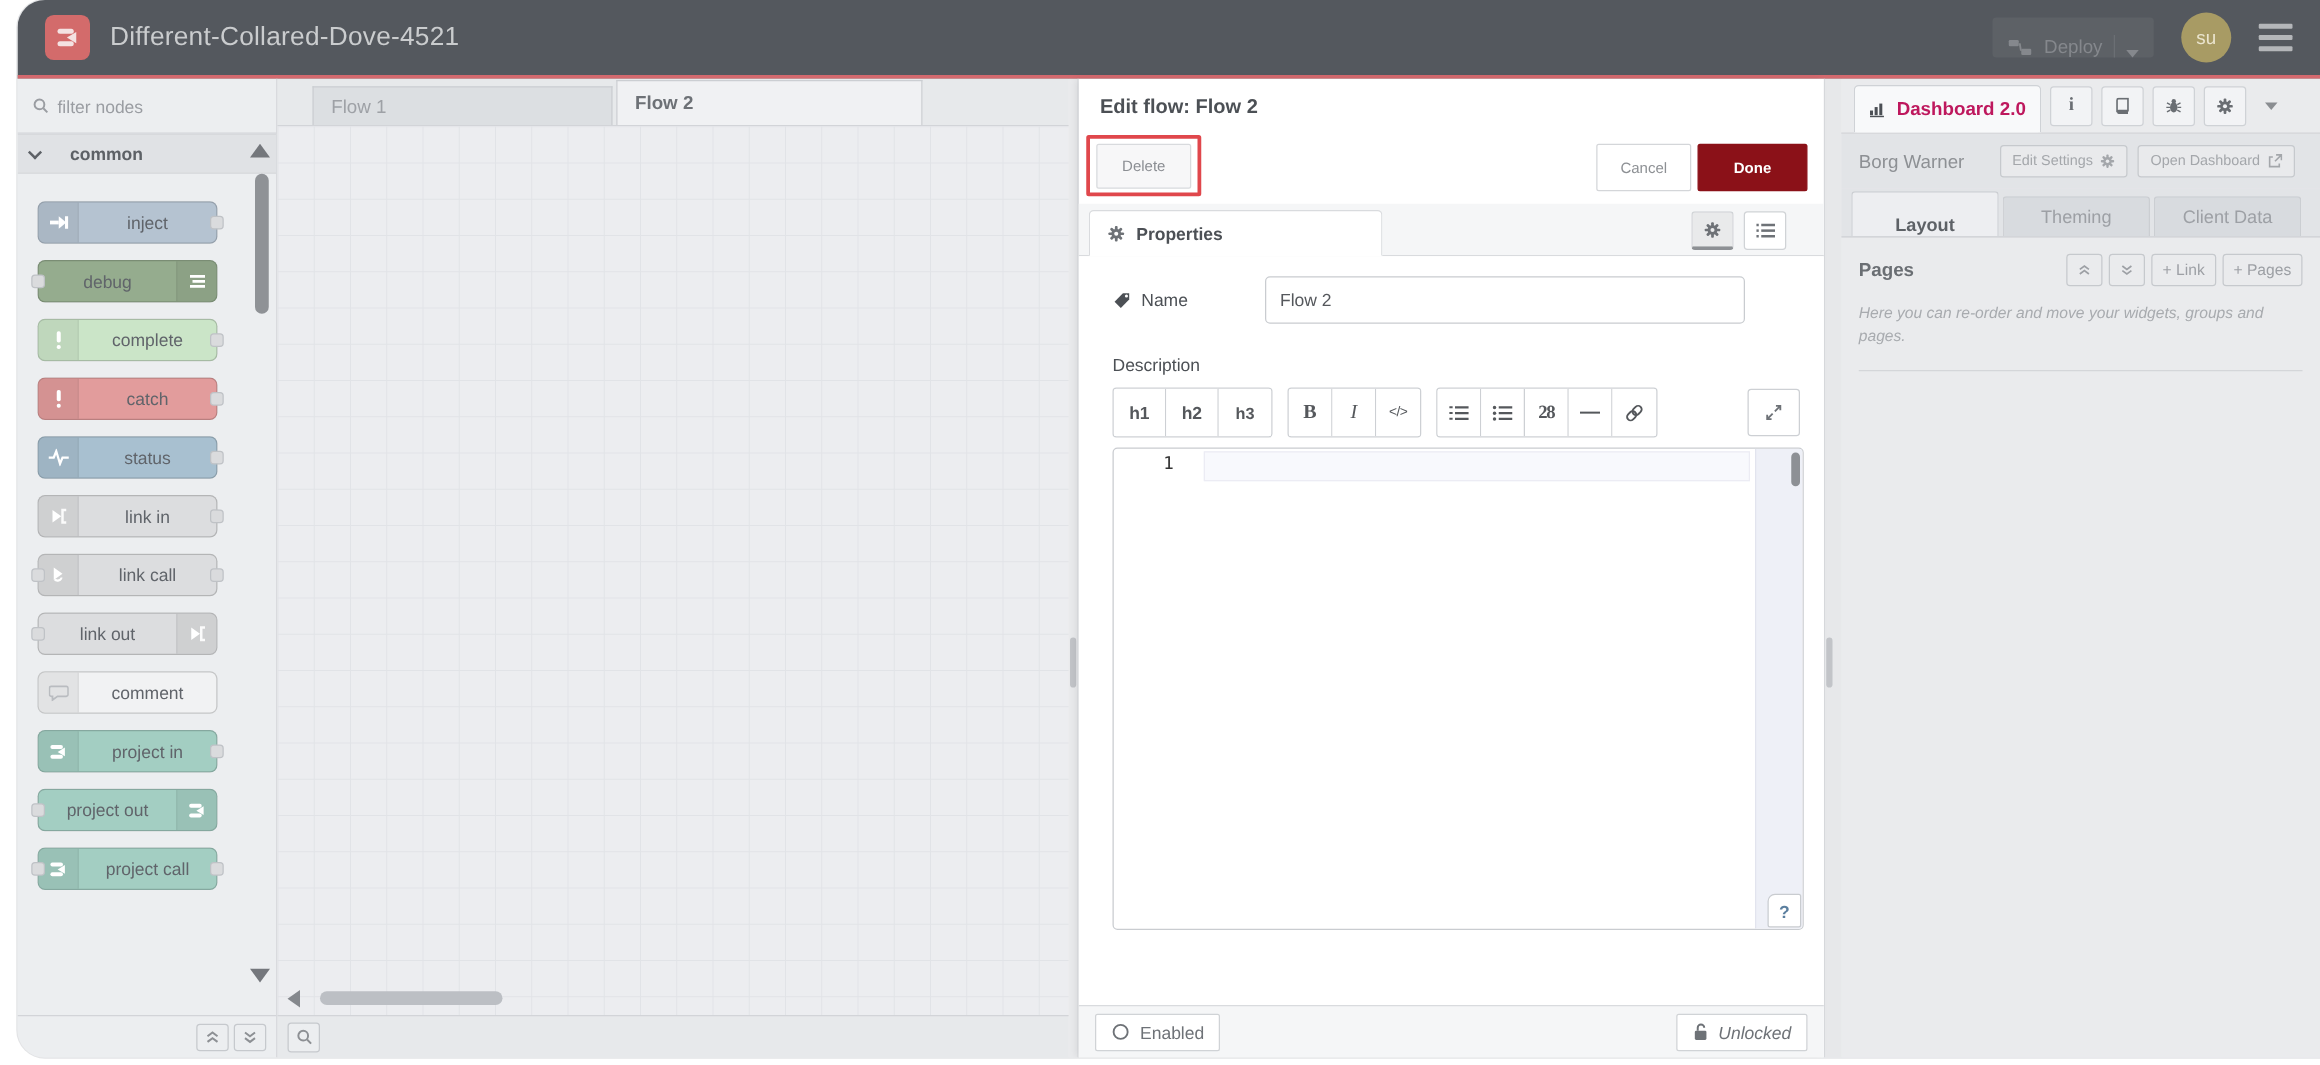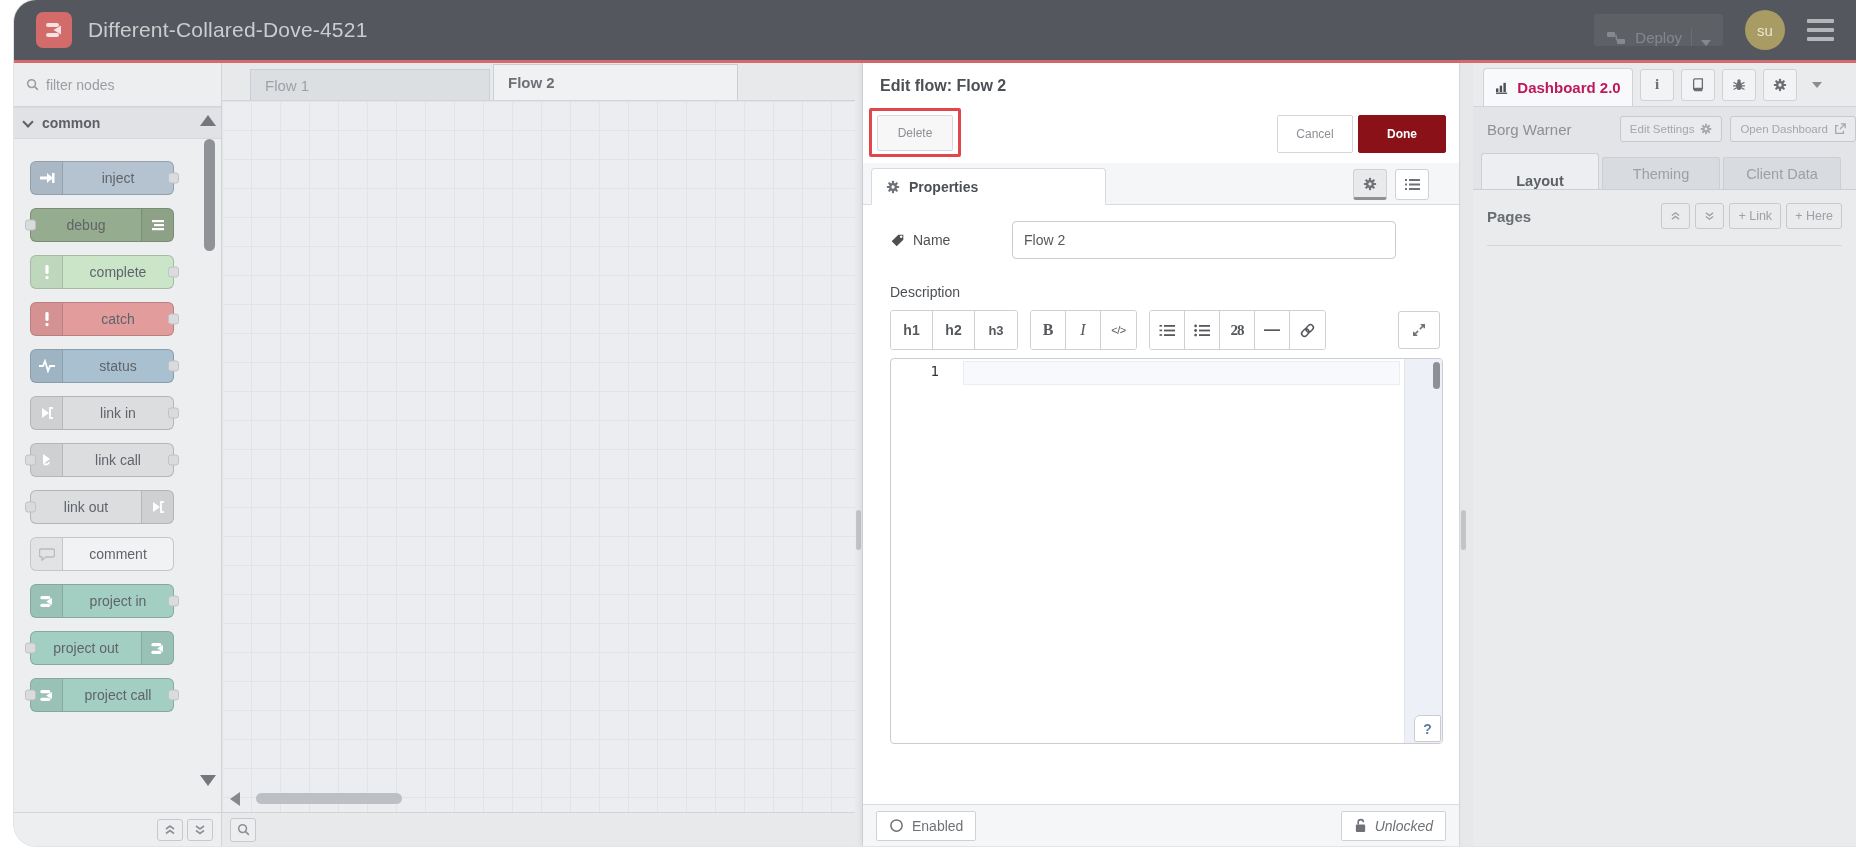--- a/index.html
+++ b/index.html
@@ -18,21 +18,21 @@
   .burger { display:flex; flex-direction:column; gap:5px; }
   .burger div { width:27px; height:4px; background:#b4b6b9; border-radius:1px; }
 
   
   #body { flex:1; display:flex; min-height:0; }
 
   
   #palette { width:208px; background:#eceef0; border-right:1px solid #d2d4d8; display:flex; flex-direction:column; }
   .pal-search { height:44px; border-bottom:1px solid #d2d4d8; display:flex; align-items:center; padding:0 12px; gap:7px; color:#9a9da2; font-size:14px; }
   .pal-scroll { flex:1; position:relative; overflow:hidden; }
-  .pal-section { height:32px; background:#e0e2e5; border-top:1px solid #d7d9dc; border-bottom:1px solid #d7d9dc; display:flex; align-items:center; gap:10px; padding:0 10px; font-size:14px; font-weight:bold; color:#5d6166; }
+  .pal-section { height:32px; background:#e0e2e5; border-top:1px solid #d7d9dc; border-bottom:1px solid #d7d9dc; display:flex; align-items:center; gap:24px; padding:0 10px; font-size:14px; font-weight:bold; color:#5d6166; }
   .chev { width:8px; height:8px; border-right:2px solid #5d6166; border-bottom:2px solid #5d6166; transform:rotate(45deg); margin-top:-3px; }
   .nodes { padding:22px 0 14px 16px; }
   .pnode { position:relative; width:144px; height:34px; border:1px solid rgba(0,0,0,.18); border-radius:6px; margin-bottom:13px; display:flex; color:#60646a; font-size:14px; }
   .nlabel { flex:1; display:flex; align-items:center; justify-content:center; }
   .nicon { width:32px; background:rgba(0,0,0,.06); display:flex; align-items:center; justify-content:center; flex:0 0 auto; }
   .nicon.ileft { border-right:1px solid rgba(0,0,0,.12); border-radius:5px 0 0 5px; }
   .nicon.iright { border-left:1px solid rgba(0,0,0,.12); border-radius:0 5px 5px 0; }
   .port { position:absolute; width:11px; height:11px; background:#dadbdd; border:1px solid #bfc2c6; border-radius:3px; top:50%; transform:translateY(-50%); }
   .port.pl { left:-6px; } .port.pr { right:-6px; }
   .pal-sb-up { position:absolute; top:8px; right:5px; width:0; height:0; border-left:8px solid transparent; border-right:8px solid transparent; border-bottom:11px solid #74777c; }
@@ -93,21 +93,21 @@
   .foot-btn { height:30px; background:#fff; border:1px solid #d0d3d6; border-radius:2px; color:#6e7277; font-size:14px; display:flex; align-items:center; gap:8px; padding:0 12px; }
   .unlocked { margin-left:auto;font-style:italic; }
 
   
   .sep-strip { width:14px; background:#e7e8ea; border-left:1px solid #d8dadd; position:relative; }
   #sidebar { width:383px; background:#eaebed; display:flex; flex-direction:column; }
   .sb-tabrow { height:44px; border-bottom:1px solid #d2d4d8; display:flex; align-items:center; padding:0 10px; gap:7px; position:relative; }
   .dash-tab { align-self:flex-end; height:38px; width:150px; background:#f8f9fa; border:1px solid #cfd2d6; border-bottom:none; border-radius:4px 4px 0 0; display:flex; align-items:center; justify-content:center; gap:7px; font-size:15px; font-weight:bold; color:#be185d; }
   .sb-iconbtn { width:34px; height:32px; background:#f2f3f5; border:1px solid #cfd2d6; border-radius:3px; color:#6a6e73; display:flex; align-items:center; justify-content:center; }
   .sb-caret { margin-left:8px; }
-  .owner-row { height:44px; background:#e2e4e7; display:flex; align-items:center; padding:0 0 0 14px; gap:8px; }
+  .owner-row { height:44px; background:#e2e4e7; display:flex; align-items:center; padding:0 20px 0 14px; gap:8px; }
   .owner-name { font-size:15px; color:#8d9094; margin-right:auto; }
   .mini-btn { height:26px; border:1px solid #c6c9cd; border-radius:3px; background:#e9eaec; color:#a4a7ab; font-size:11.5px; display:flex; align-items:center; gap:6px; padding:0 9px; }
   .sb-tabs { background:#e2e4e7; height:38px; display:flex; align-items:flex-end; padding:0 8px; gap:3px; }
   .sb-tab { width:118px; height:32px; background:#d8dbdf; border:1px solid #cbced2; border-bottom:none; border-radius:3px 3px 0 0; display:flex; align-items:center; justify-content:center; font-size:14.5px; color:#9da0a5; }
   .sb-tab.active { background:#edeef1; color:#5d6166; font-weight:bold; height:36px;align-items:flex-end; }
   .sb-content { flex:1; background:#eaebed; padding:13px 14px; border-top:1px solid #cbced2; }
   .pages-row { display:flex; align-items:center; }
   .pages-title { font-size:15px; font-weight:bold; color:#6a6e73; margin-right:auto; }
   .pg-btn { height:26px; min-width:26px; border:1px solid #c6c9cd; border-radius:3px; background:transparent; color:#9da0a5; font-size:12.5px; display:flex; align-items:center; justify-content:center; padding:0 8px; margin-left:5px; }
   .help-text { margin-top:12px; font-size:12.5px; font-style:italic; color:#a8abaf; line-height:1.55; }
@@ -618,19 +618,20 @@
             </div>
           <div class="pg-btn">
               <svg width="11" height="10" viewBox="0 0 12 11">
                 <g fill="none" stroke="#9da0a5" stroke-width="1.5">
                   <path d="M2 2l4 3 4-3"></path>
                   <path d="M2 6l4 3 4-3"></path>
                 </g>
               </svg>
             </div>
           <div class="pg-btn">+ Link</div>
-          <div class="pg-btn">+ Here</div>
-        </div>
+          <div class="pg-btn">+ Pages</div>
+        </div>
+        <div class="help-text">Here you can re-order and move your widgets, groups and pages.</div>
         <div class="sb-divider"></div>
       </div>
     </div>
   </div>
 </div>
 
 </body></html>

